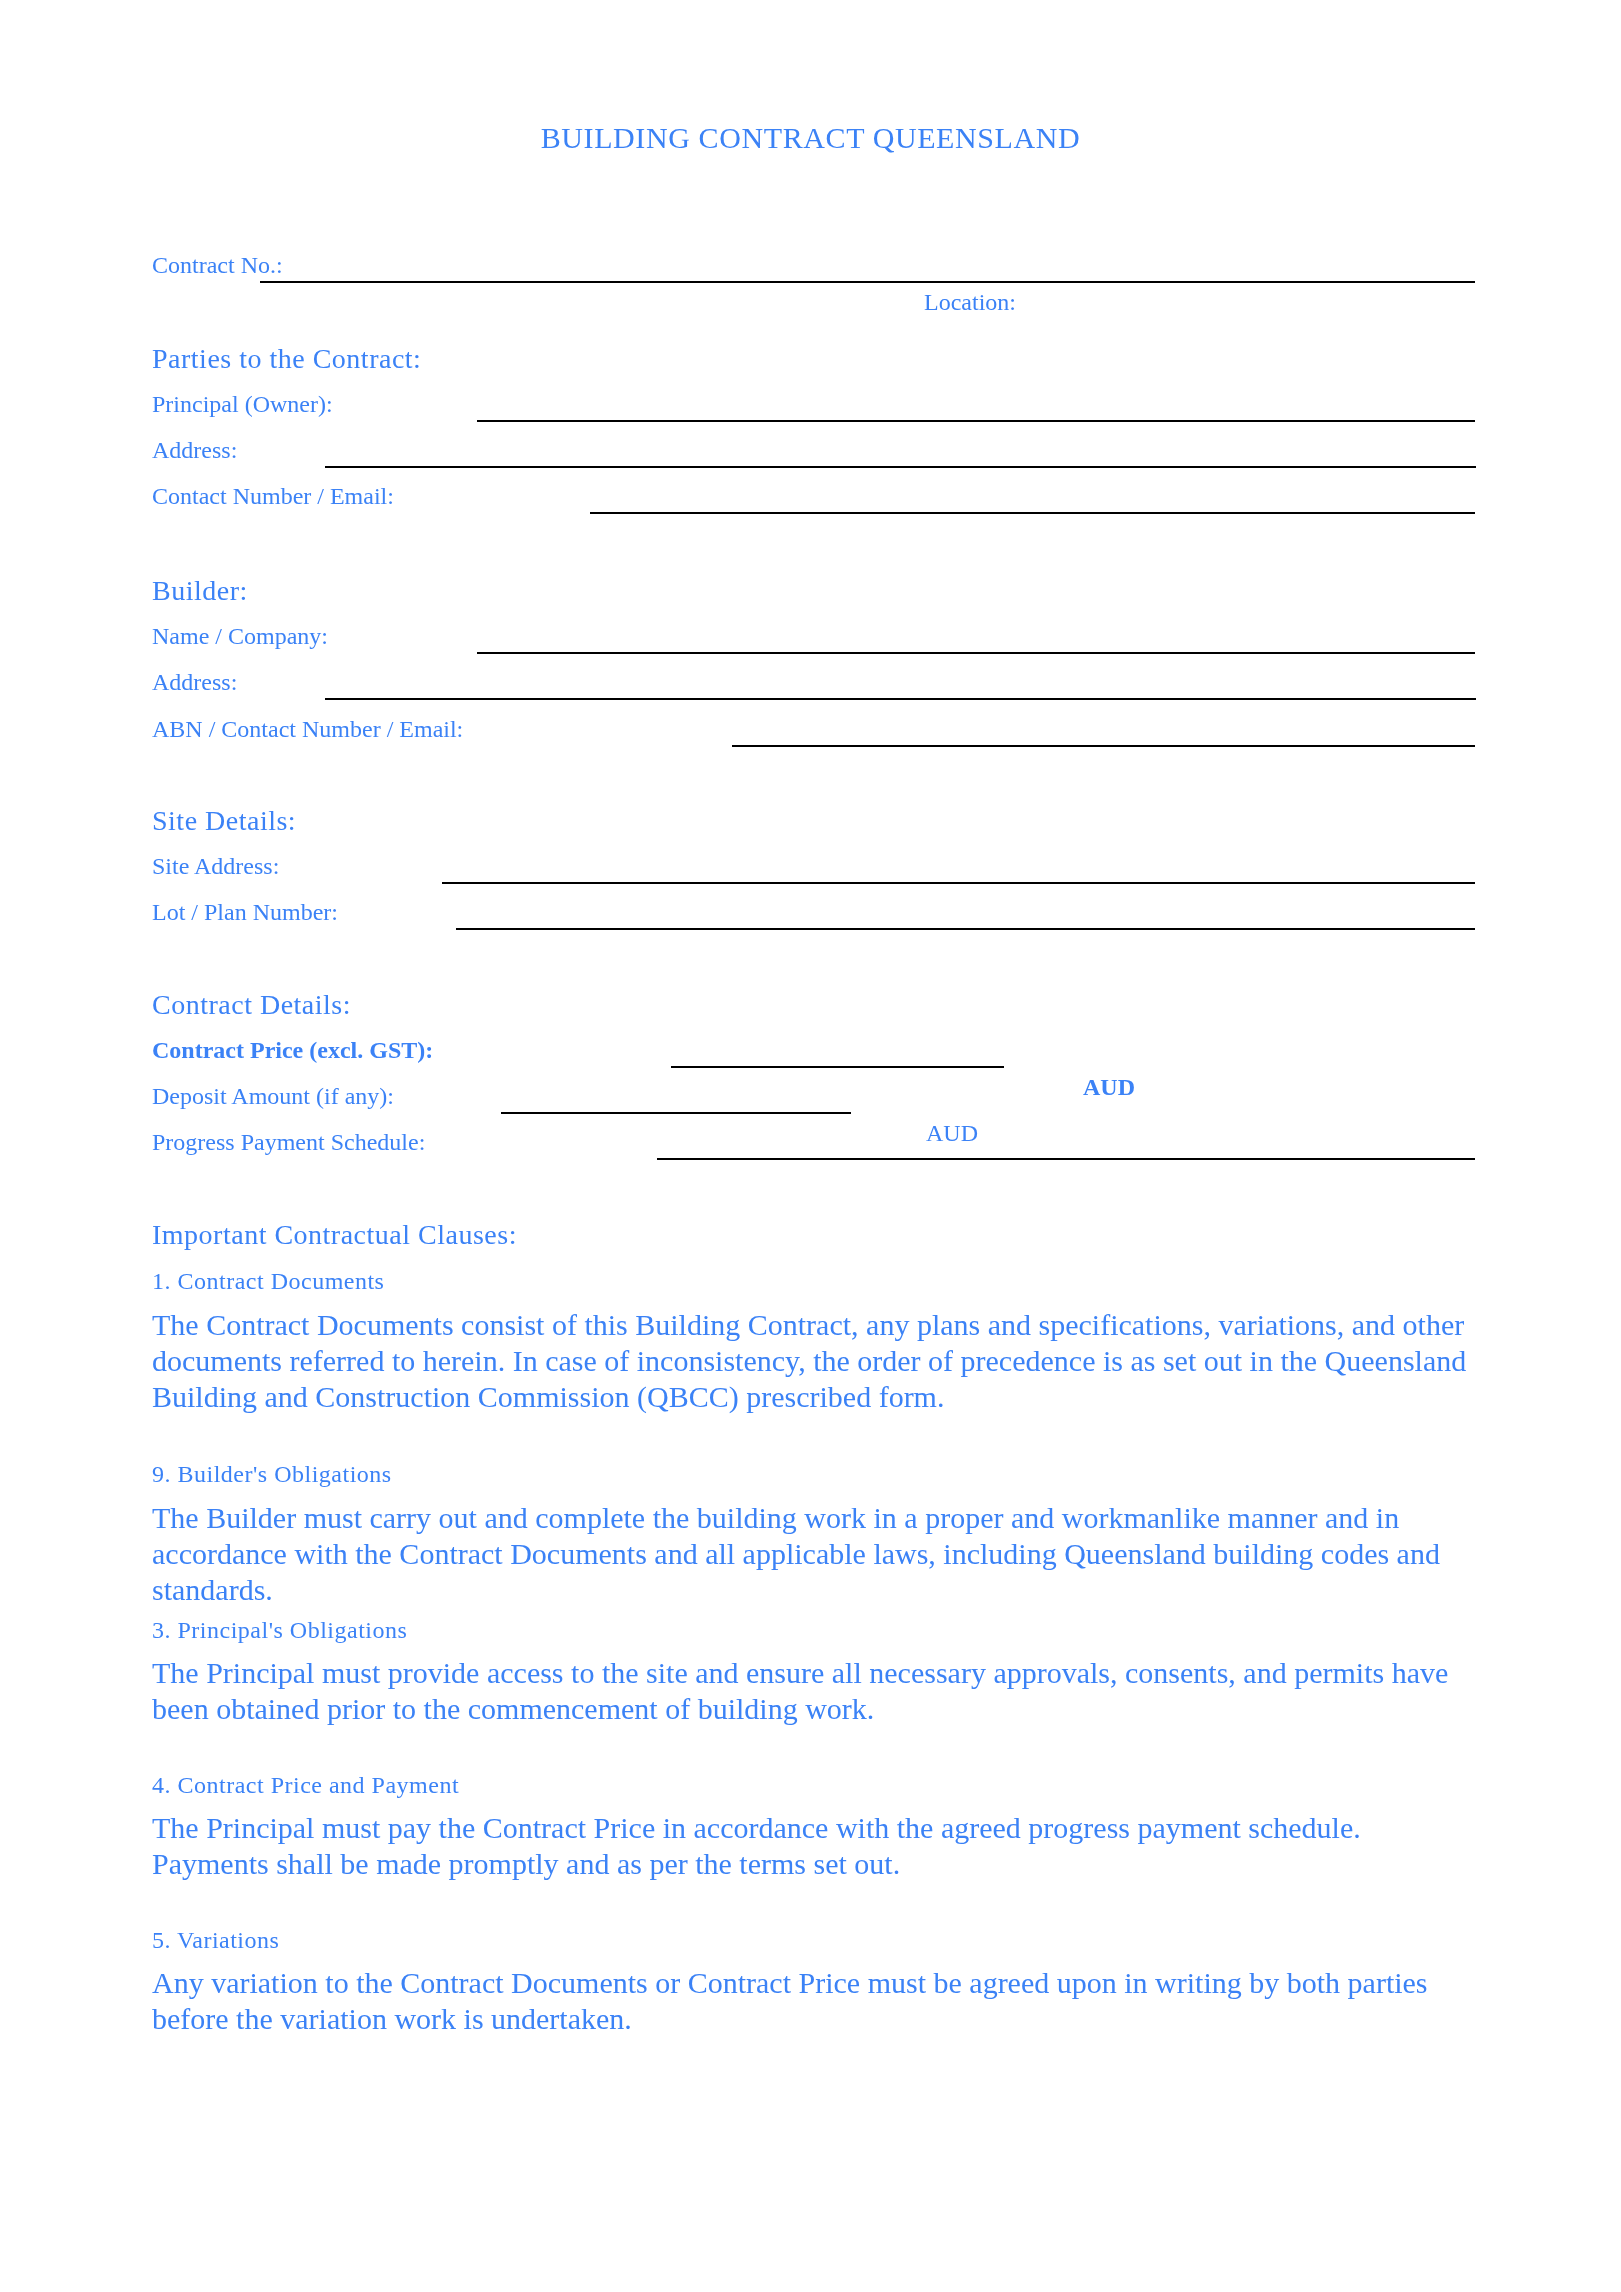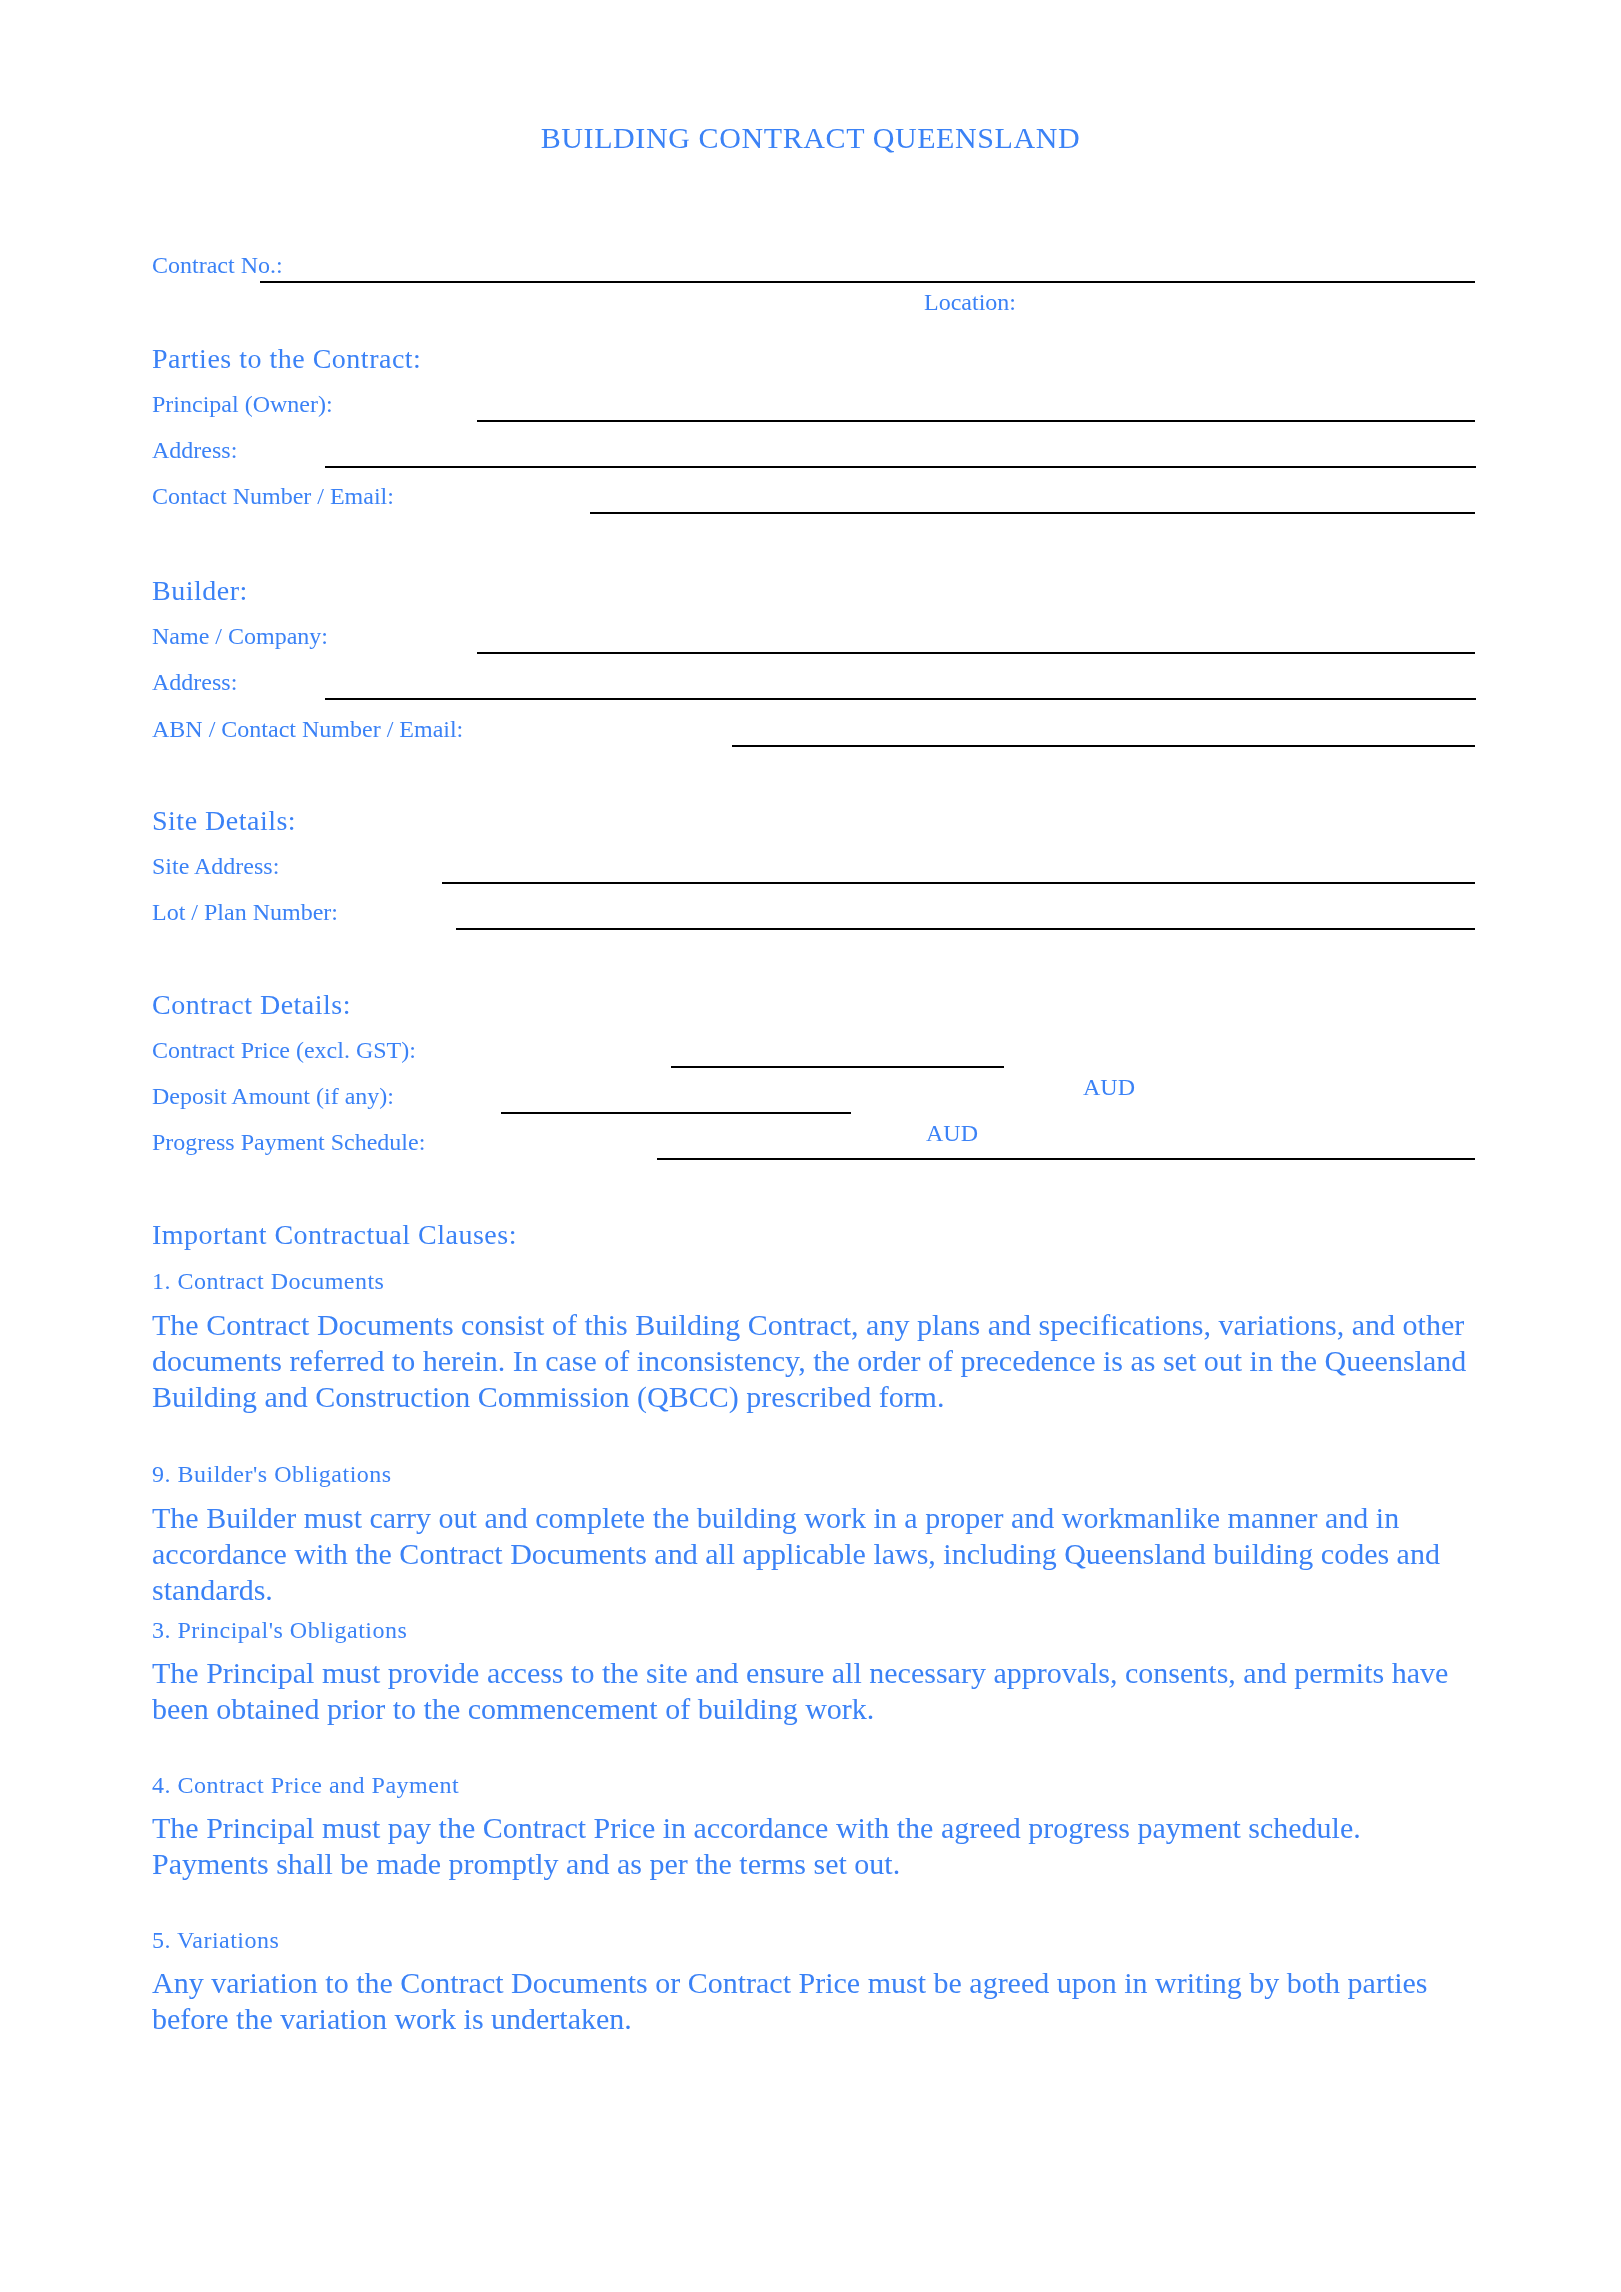--- a/index.html
+++ b/index.html
@@ -142,21 +142,21 @@
     <span class="rule" style="left:290px; top:30px; width:1033px;"></span>
   </div>
 
   <div class="row" style="top:898px;">
     <span class="label">Lot / Plan Number:</span>
     <span class="rule" style="left:304px; top:30px; width:1019px;"></span>
   </div>
 
   <div class="section-head" style="top:990px;">Contract Details:</div>
 
-  <div class="row" style="top:1036px;">
+  <div class="row" style="top:1036px;font-weight:bold;">
     <span class="label">Contract Price (excl. GST):</span>
     <span class="rule" style="left:519px; top:30px; width:333px;"></span>
     <span class="inline-text" style="left:931px;">AUD</span>
   </div>
 
   <div class="row" style="top:1082px;">
     <span class="label">Deposit Amount (if any):</span>
     <span class="rule" style="left:349px; top:30px; width:350px;"></span>
     <span class="inline-text" style="left:774px;">AUD</span>
   </div>

